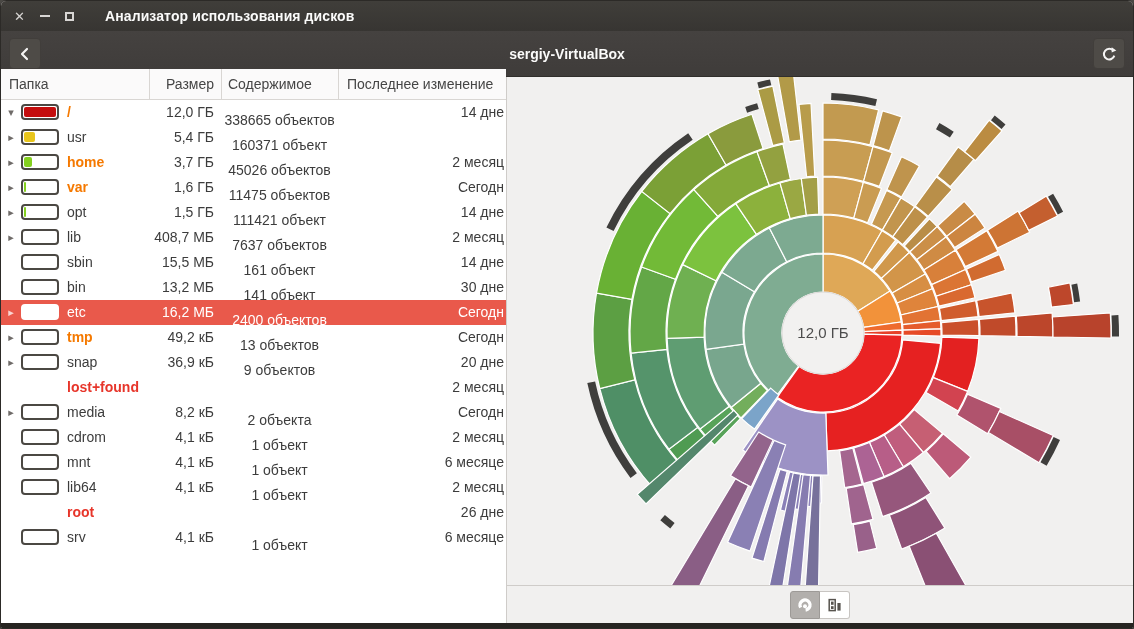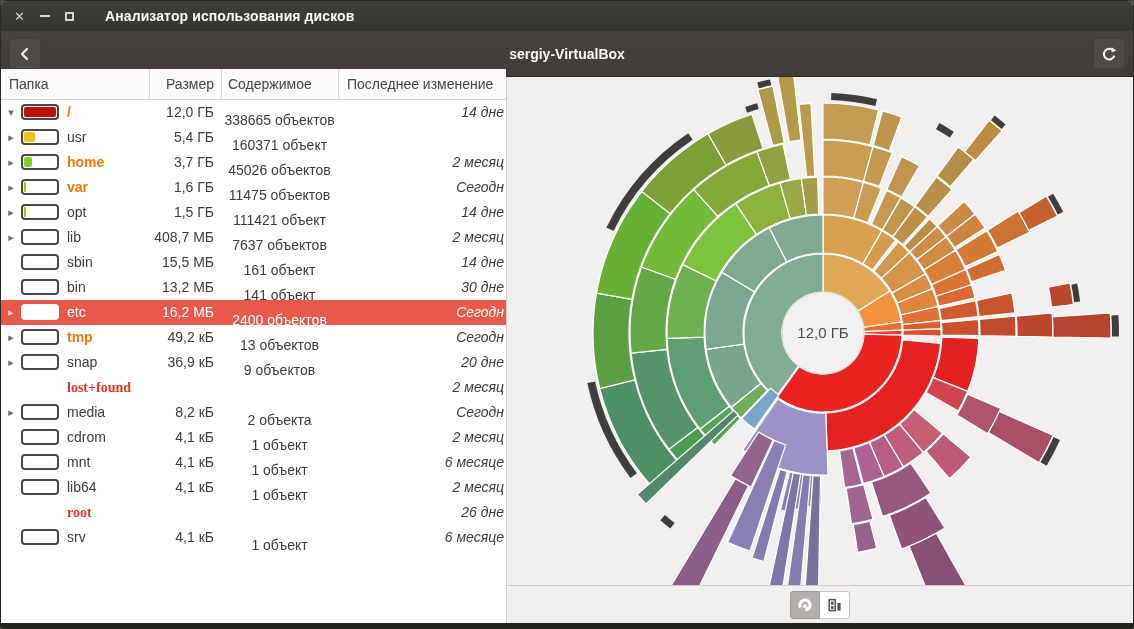--- a/index.html
+++ b/index.html
@@ -37,26 +37,26 @@
   .row.selected { background:#e9594b; color:#ffffff; }
   .expander { position:absolute; left:3px; top:0; width:14px; height:25px; line-height:25px;
               text-align:center; font-size:11px; color:#6f6b68; font-family:"DejaVu Sans",sans-serif; }
   .row.selected .expander { color:rgba(255,255,255,.75); }
   .swatch { position:absolute; left:20px; top:4px; width:38px; height:16px; background:#fff;
             border:2px solid #4b4843; border-radius:4px; }
   .row.selected .swatch { border-color:#ffffff; }
   .swatch .fillbar { position:absolute; left:1px; top:1px; bottom:1px; border-radius:2px; }
   .cname { position:absolute; left:66px; top:0; height:25px; line-height:25px; }
   .cname.orange { color:#f57900; font-weight:bold; }
-  .cname.red { color:#e7352a; font-weight:bold;font-family:Liberation Serif, serif; }
+  .cname.red { color:#e7352a; font-weight:bold; }
   .row.selected .cname { color:#ffffff; font-weight:normal; }
   .csize { position:absolute; left:128px; width:85px; top:0; height:25px; line-height:25px; text-align:right; }
   .cobj  { position:absolute; left:222px; width:113px; top:0; height:25px; line-height:25px; text-align:center;margin-top:8px; }
   .cmod  { position:absolute; left:337px; width:167px; top:0; height:25px; line-height:25px; text-align:right;
-           padding-right:1px; overflow:hidden; white-space:nowrap;font-style:italic; }
+           padding-right:1px; overflow:hidden; white-space:nowrap; }
 
   
   .right-pane { position:absolute; top:76px; left:505px; right:0; bottom:5px;
                 background:#f1f0ef; border-left:1px solid #cfccc9; }
   #chart { position:absolute; top:0; left:0; }
   .chart-toolbar { position:absolute; left:0; right:0; bottom:0; height:38px; background:#f1f0ef;
                    border-top:1px solid #cfccc9; display:flex; align-items:center; justify-content:center; }
   .viewbtn { width:30px; height:28px; display:flex; align-items:center; justify-content:center; }
   .viewbtn.rings { background:#b2afac; border:1px solid #9d9a97; border-radius:3px 0 0 3px; }
   .viewbtn.treemap { background:#ffffff; border:1px solid #c8c5c2; border-left:none; border-radius:0 3px 3px 0; }

